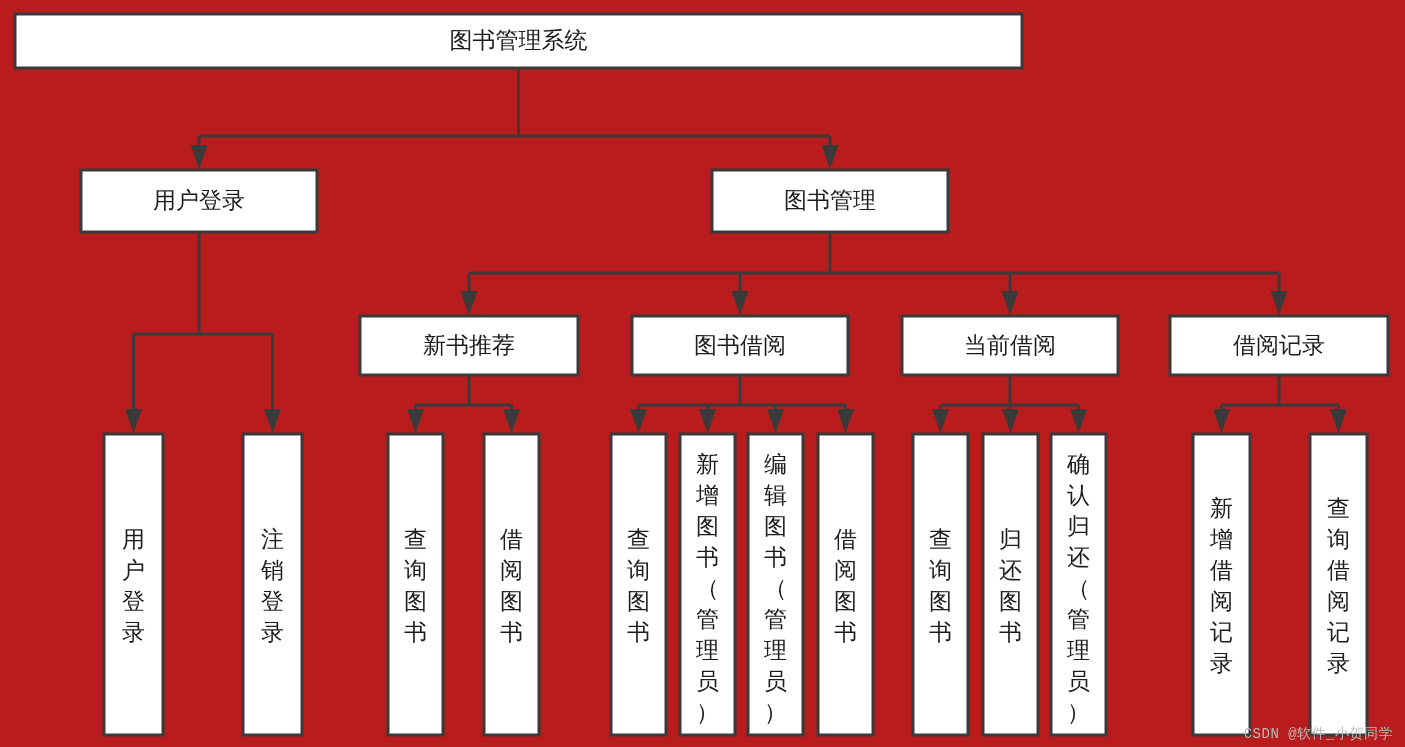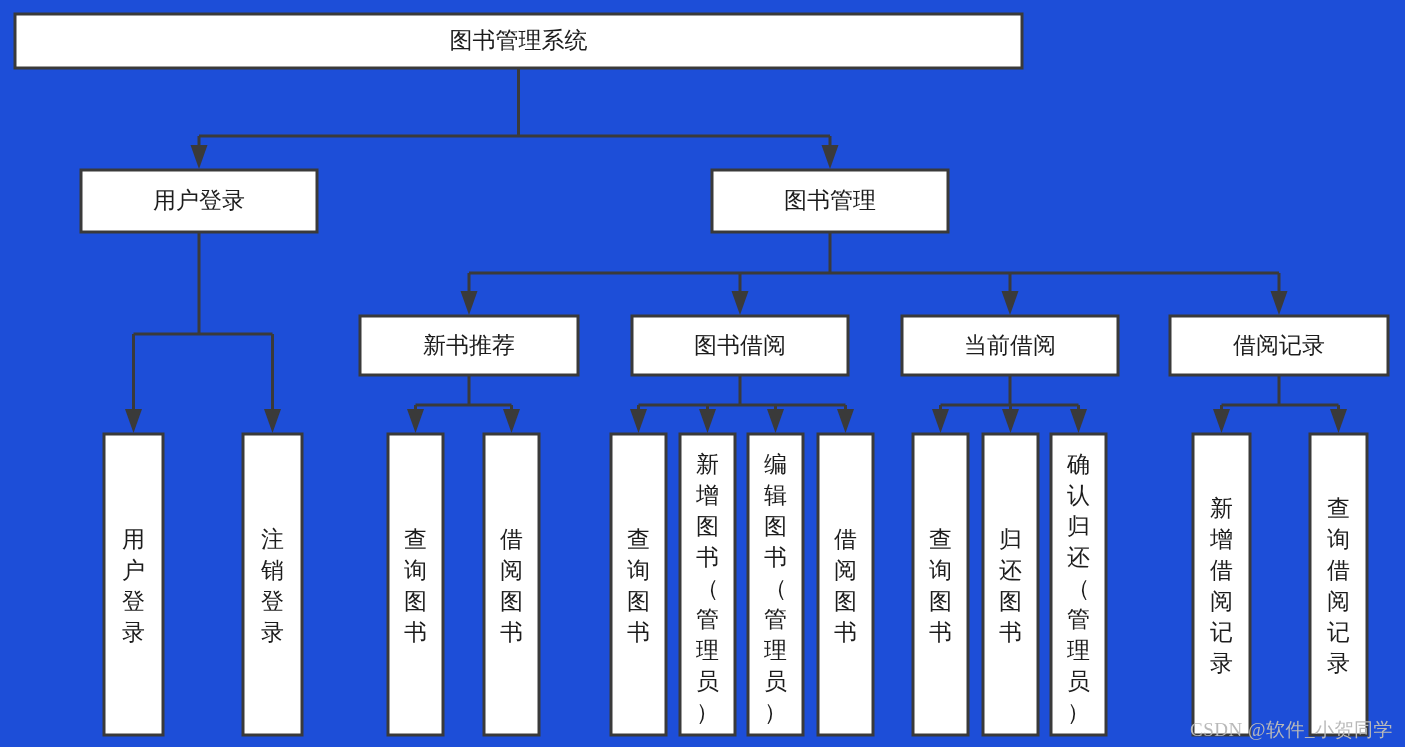--- a/index.html
+++ b/index.html
@@ -11,21 +11,21 @@
     width: 1405px;
     height: 747px;
     font-family: "Liberation Sans", "DejaVu Sans", sans-serif;
     overflow: hidden;
     position: relative;
   }
   #diagram-root {
     position: relative;
     width: 1405px;
     height: 747px;
-    background: #1d4ed8;
+    background: #b91c1c;
   }
   svg.flow {
     position: absolute;
     top: 0;
     left: 0;
     width: 1405px;
     height: 747px;
     display: block;
   }
   .node-rect {
@@ -53,22 +53,22 @@
   .node-label-v {
     font-family: "Liberation Sans", "DejaVu Sans", sans-serif;
     font-size: 23px;
     fill: #1c1c1c;
     text-anchor: middle;
   }
   .watermark {
     position: absolute;
     right: 12px;
     bottom: 4px;
-    font-family: Liberation Serif, serif;
-    font-size: 19px;
+    font-family: Liberation Mono, monospace;
+    font-size: 14px;
     color: #b9b9b9;
     white-space: nowrap;
     letter-spacing: 0.5px;
   }
 </style>
 </head>
 <body>
 
 <div id="diagram-root">
   <svg class="flow" viewBox="0 0 1405 747" xmlns="http://www.w3.org/2000/svg">

